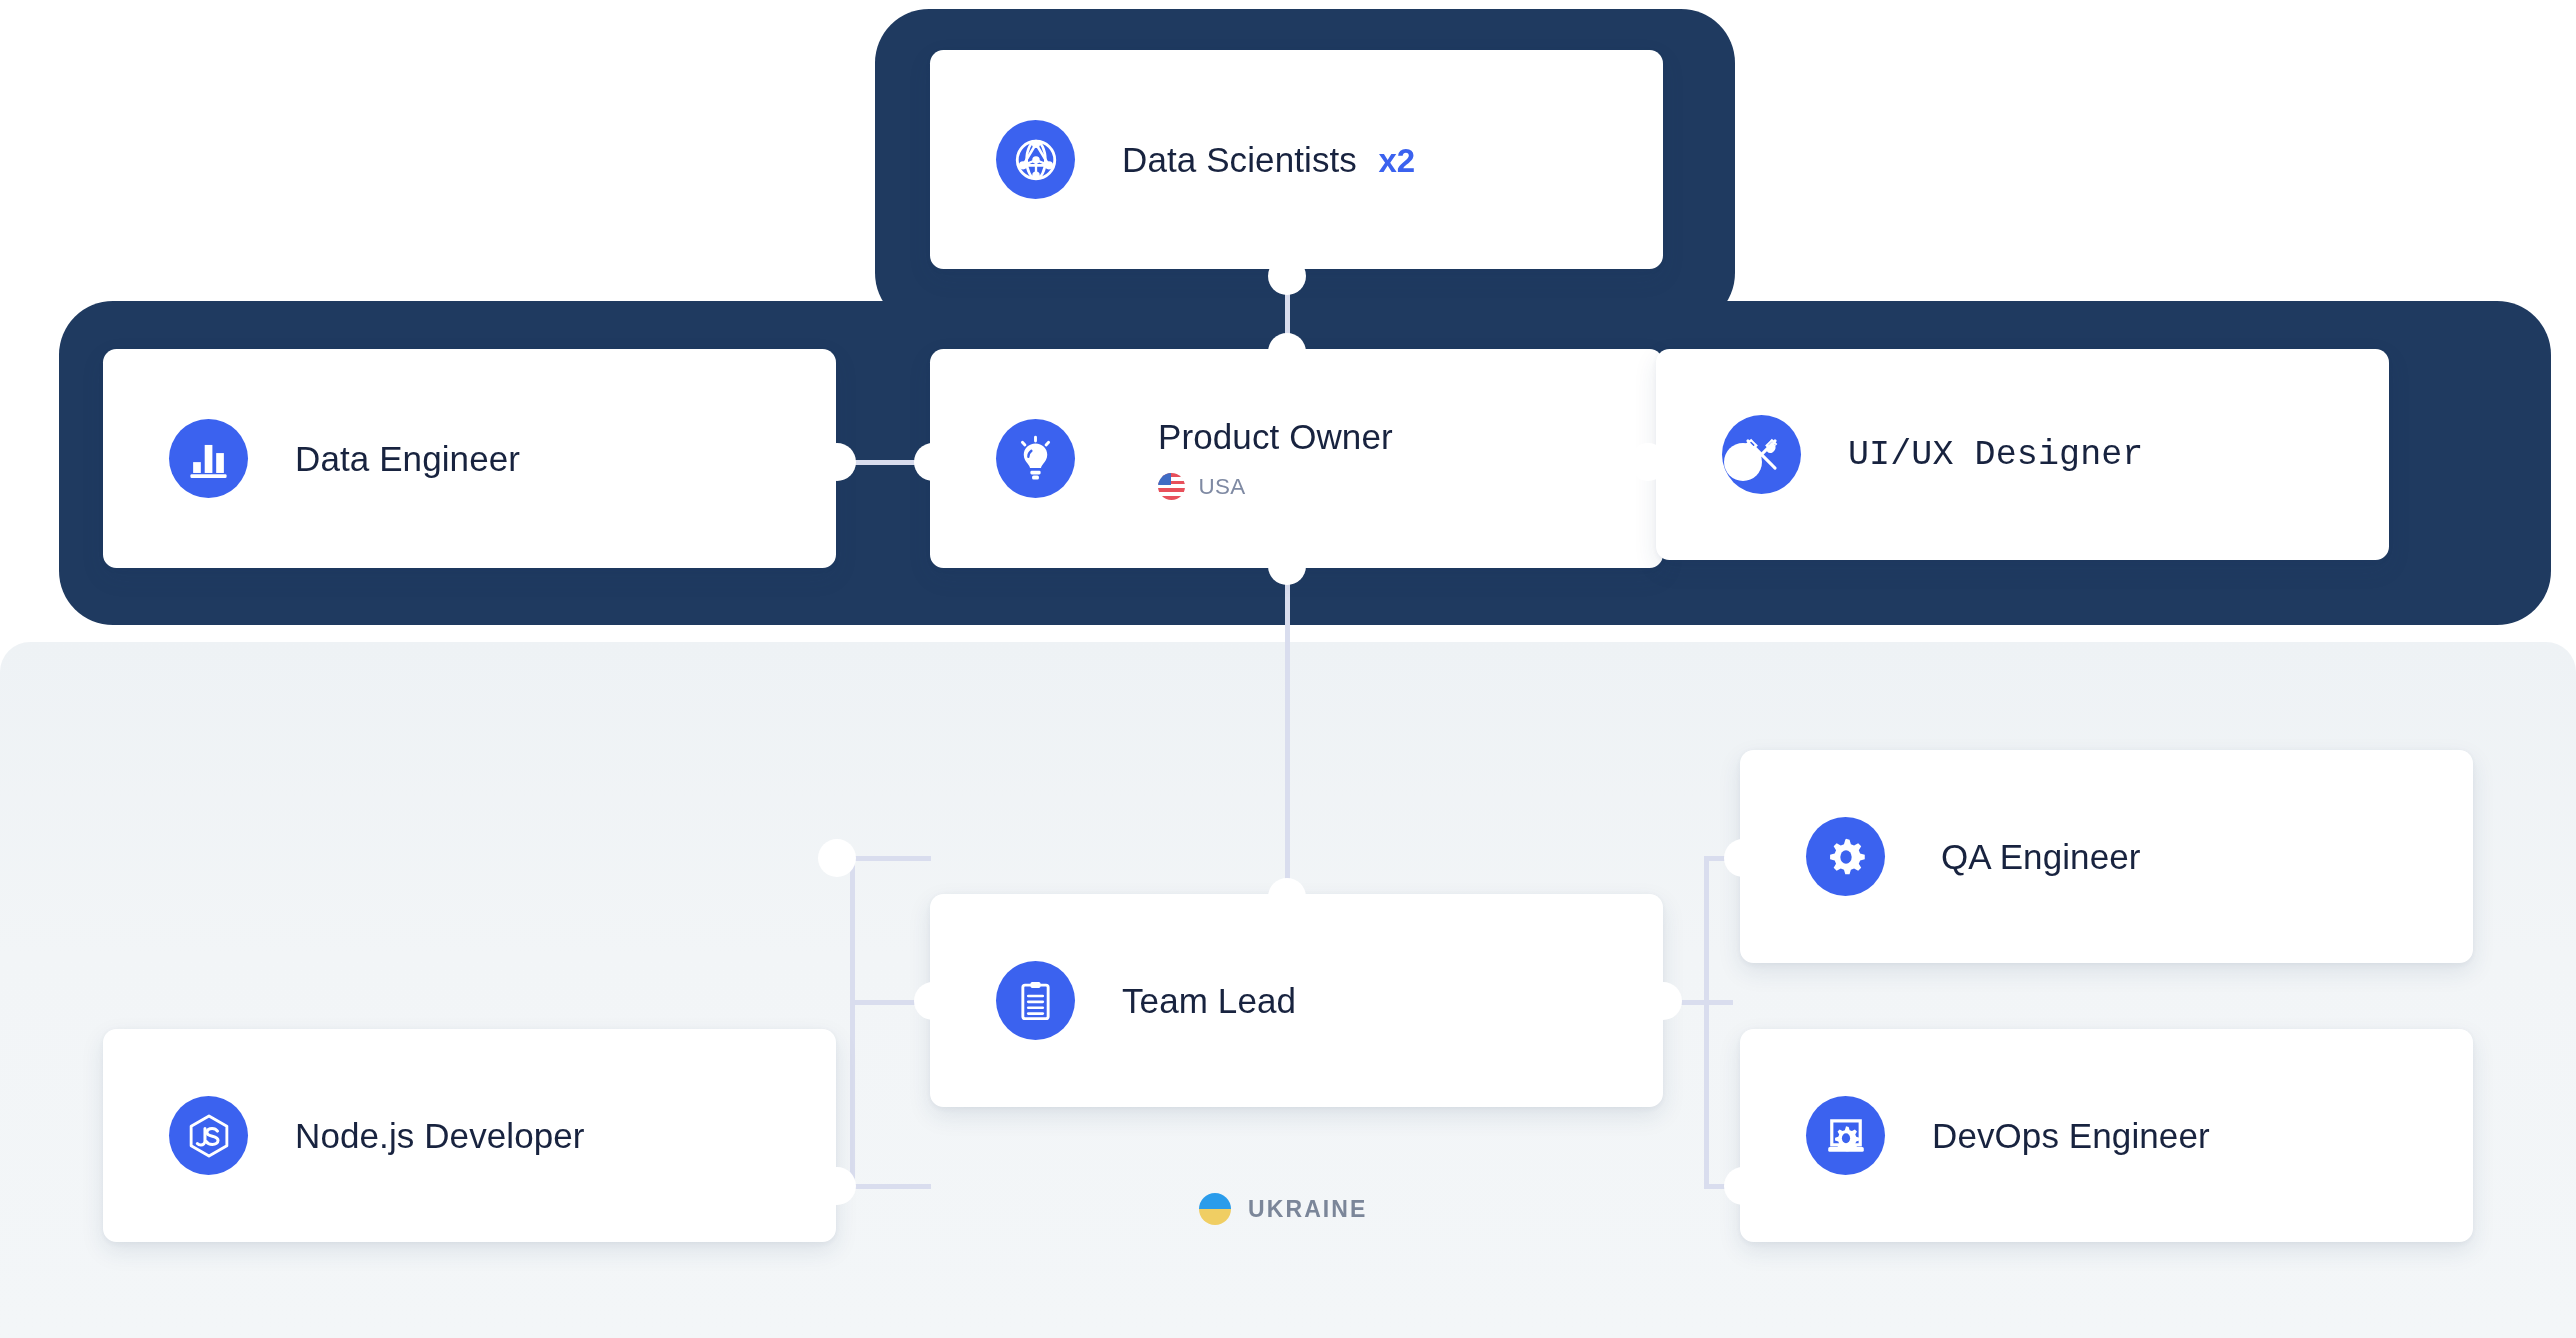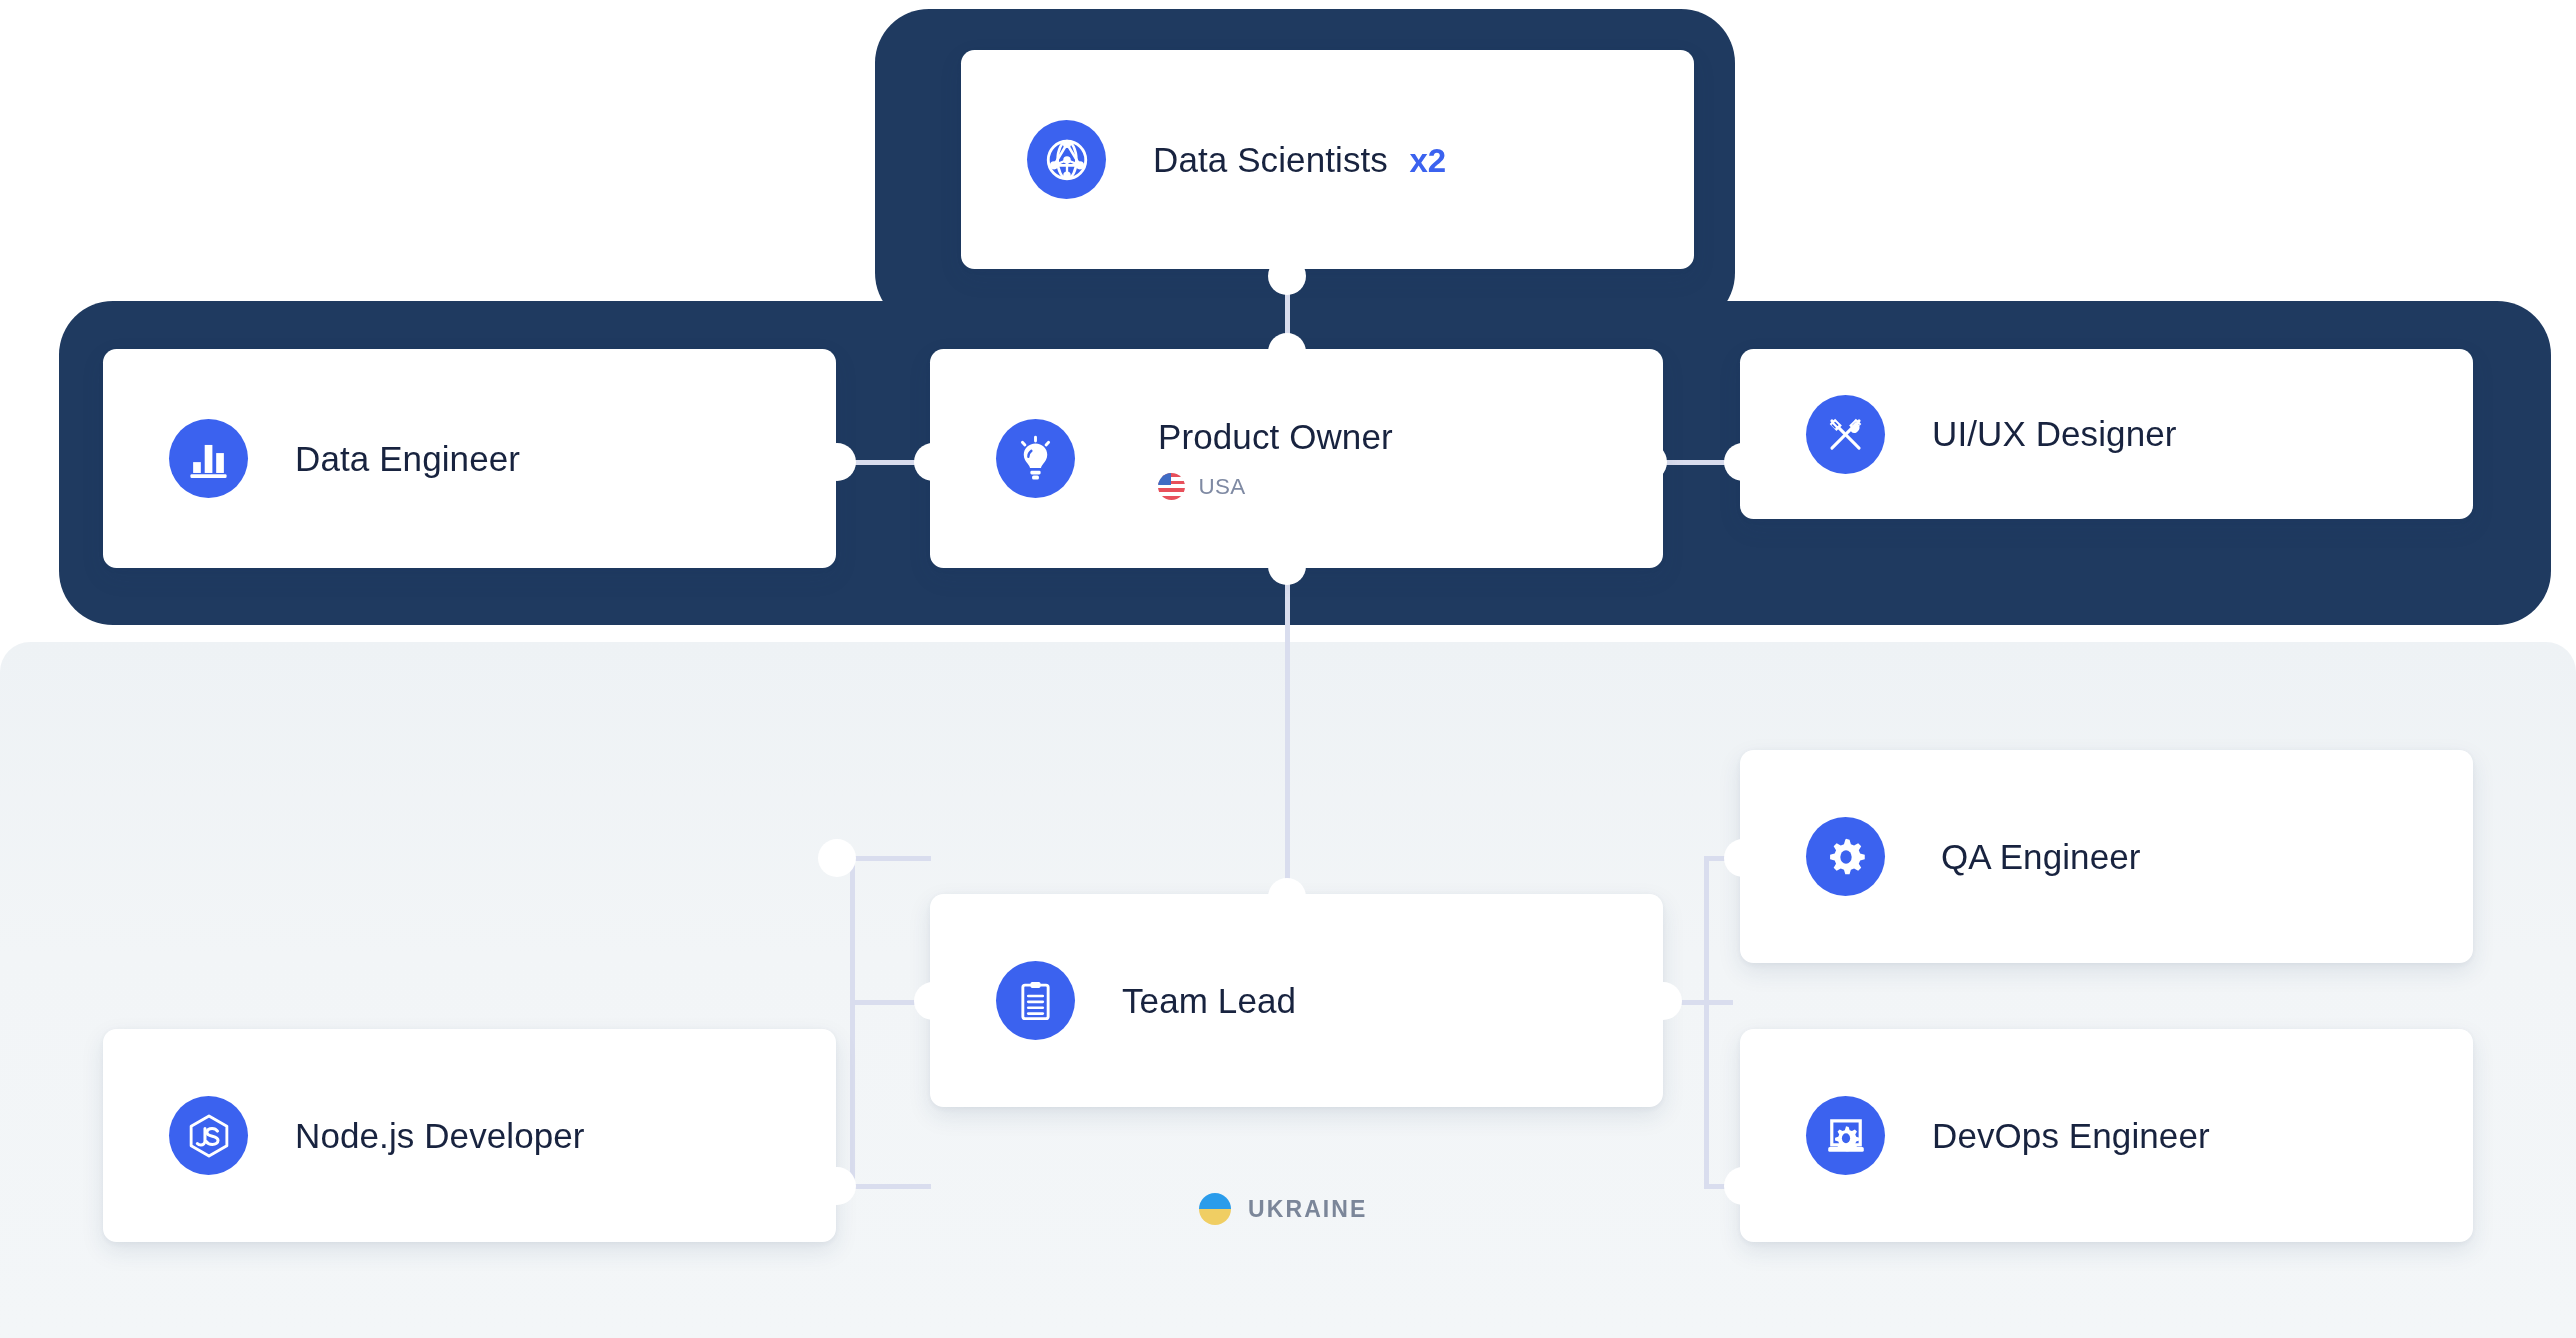--- a/index.html
+++ b/index.html
@@ -208,21 +208,21 @@
   <div class="conn conn-v" style="left:850px; top:856px; height:333px;"></div>
   <div class="conn conn-h" style="left:850px; top:856px; width:81px;"></div>
   <div class="conn conn-h" style="left:850px; top:1184px; width:81px;"></div>
   <div class="conn conn-h" style="left:850px; top:1000px; width:89px;"></div>
 
   <div class="conn conn-v" style="left:1704px; top:856px; height:333px;"></div>
   <div class="conn conn-h" style="left:1704px; top:856px; width:81px;"></div>
   <div class="conn conn-h" style="left:1704px; top:1184px; width:81px;"></div>
   <div class="conn conn-h" style="left:1644px; top:1000px; width:89px;"></div>
 
-  <div class="card" style="left:961px; top:50px; width:733px; height:219px;">
+  <div class="card" style="left:930px; top:50px; width:733px; height:219px;">
     <div class="icon-wrap">
       <svg width="50" height="50" viewBox="0 0 56 56" fill="none">
         <circle cx="28" cy="28" r="21" stroke="#ffffff" stroke-width="3.2"></circle>
         <ellipse cx="28" cy="28" rx="10.5" ry="21" stroke="#ffffff" stroke-width="3"></ellipse>
         <path d="M28 10 L13.5 34 M28 10 L42.5 34 M13.5 34 L42.5 34" stroke="#ffffff" stroke-width="3" stroke-linejoin="round"></path>
         <path d="M28 28 L13.5 34 M28 28 L42.5 34 M28 28 L28 44" stroke="#ffffff" stroke-width="2.6"></path>
         <circle cx="28" cy="10" r="4.6" fill="#ffffff"></circle>
         <circle cx="13.5" cy="34" r="4.6" fill="#ffffff"></circle>
         <circle cx="42.5" cy="34" r="4.6" fill="#ffffff"></circle>
         <circle cx="28" cy="28" r="4.2" fill="#ffffff"></circle>
@@ -276,21 +276,21 @@
         </span>
         <span class="loc-label">USA</span>
       </div>
     </div>
   </div>
   <div class="notch" style="left:1268px; top:333px; width:38px; height:38px;"></div>
   <div class="notch" style="left:914px; top:443px; width:38px; height:38px;"></div>
   <div class="notch" style="left:1629px; top:443px; width:38px; height:38px;"></div>
   <div class="notch" style="left:1268px; top:547px; width:38px; height:38px;"></div>
 
-  <div class="card" style="left:1740px; top:349px; width:733px; height:170px;">
+  <div class="card" style="left:1656px; top:349px; width:733px; height:211px;font-family:Liberation Mono, monospace;">
     <div class="icon-wrap">
       <svg width="47" height="47" viewBox="0 0 52 52" fill="none">
         <g stroke="#ffffff" stroke-width="3.4" stroke-linecap="round">
           <path d="M11 11 L41 41"></path>
           <path d="M41 11 L11 41"></path>
         </g>
         <path d="M8.5 14.5 L14.5 8.5 L22 16 L16 22 Z" fill="#ffffff"></path>
         <g stroke="#3b62ef" stroke-width="1.7" stroke-linecap="round">
           <path d="M11.5 15.6 L14.4 18.5"></path>
           <path d="M14.4 12.7 L17.3 15.6"></path>

